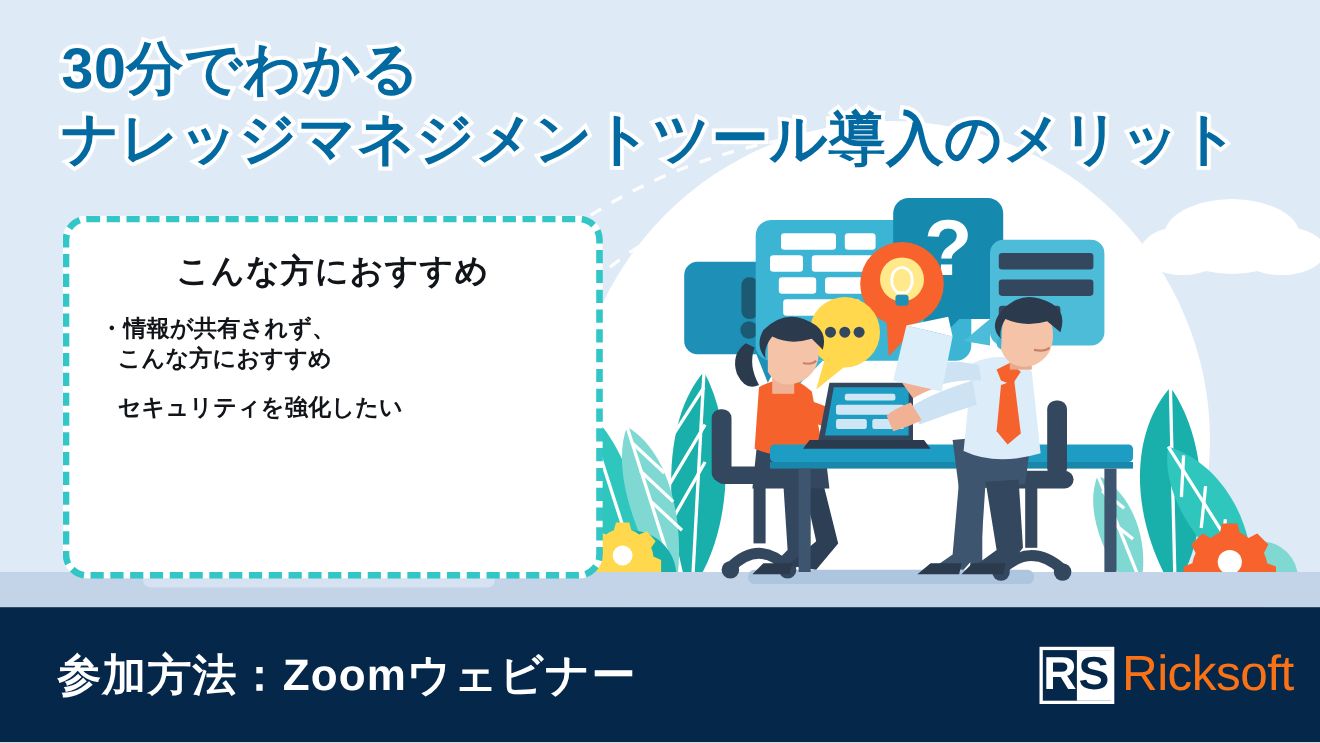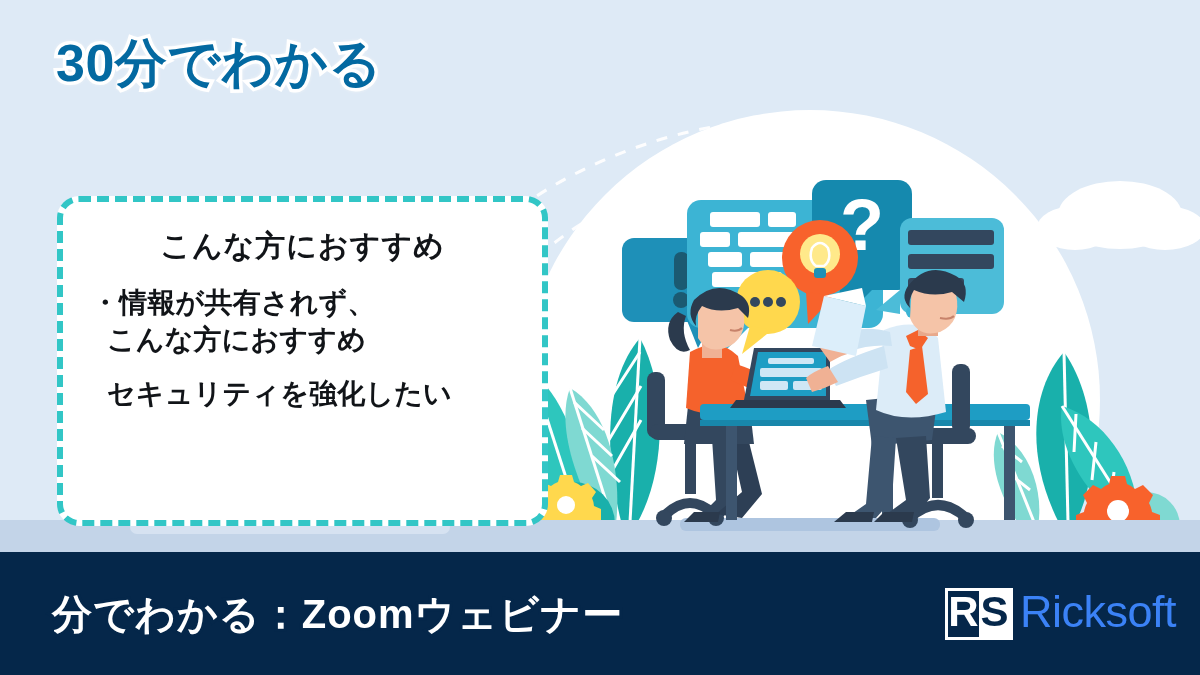--- a/index.html
+++ b/index.html
@@ -64,21 +64,21 @@
     font-weight: 700;
     color: #111418;
     letter-spacing: 1px;
   }
   .card-list {
     margin: 18px 0 0 0;
     padding: 0 0 0 28px;
     list-style: none;
   }
   .card-list li {
-    font-size: 28px;
+    font-size: 21px;
     font-weight: 700;
     color: #111418;
     line-height: 1.32;
     margin-bottom: 17px;
     letter-spacing: 0.2px;
   }
   .card-list li .l2 { display: block; padding-left: 16px; }
 
   
   .footer {
@@ -140,21 +140,21 @@
     justify-content: center;
     width: 31px;
     background: #ffffff;
     color: #05274a;
     font-size: 42px;
     font-weight: 700;
     line-height: 1;
     padding-bottom: 3px;
   }
   .logo-word {
-    color: #3b82f6;
+    color: #f97316;
     font-size: 45px;
     font-weight: 400;
     letter-spacing: -0.5px;
     line-height: 1;
     padding-bottom: 4px;
   }
 </style>
 </head>
 <body>
 
@@ -390,37 +390,38 @@
           <path d="M912 284 q32 -14 44 10 q6 28 -16 38 q-22 6 -30 -14 Z" fill="#f5c4a8"></path>
           <path d="M908 286 q20 -26 48 -10 q14 8 8 26 l-12 -10 q-20 6 -38 -2 q-6 10 -4 18 q-10 -10 -2 -22 Z" fill="#2b3a4d"></path>
           <path d="M940 318 q10 2 14 -2" stroke="#c7826a" stroke-width="2" fill="none"></path>
         </g>
       </g>
     </svg>
   </div>
 
   <div class="title-block">
     <div class="title-line title-line-1">30分でわかる</div>
+    <div class="title-line title-line-2">ナレッジマネジメントツール導入のメリット</div>
   </div>
 
   <div class="card">
     <div class="card-heading">こんな方におすすめ</div>
     <ul class="card-list">
       <li>
         <span>・情報が共有されず、</span>
         <span class="l2">こんな方におすすめ</span>
       </li>
       <li>
         <span class="l2">セキュリティを強化したい</span>
       </li>
     </ul>
   </div>
 
   <div class="footer">
-    <div class="footer-text">分でわかる：Zoomウェビナー</div>
+    <div class="footer-text">参加方法：Zoomウェビナー</div>
     <div class="logo">
       <div class="logo-mark">
         <div class="seg-r">R</div>
         <div class="seg-s">S</div>
       </div>
       <div class="logo-word">Ricksoft</div>
     </div>
   </div>
 
 </div>

